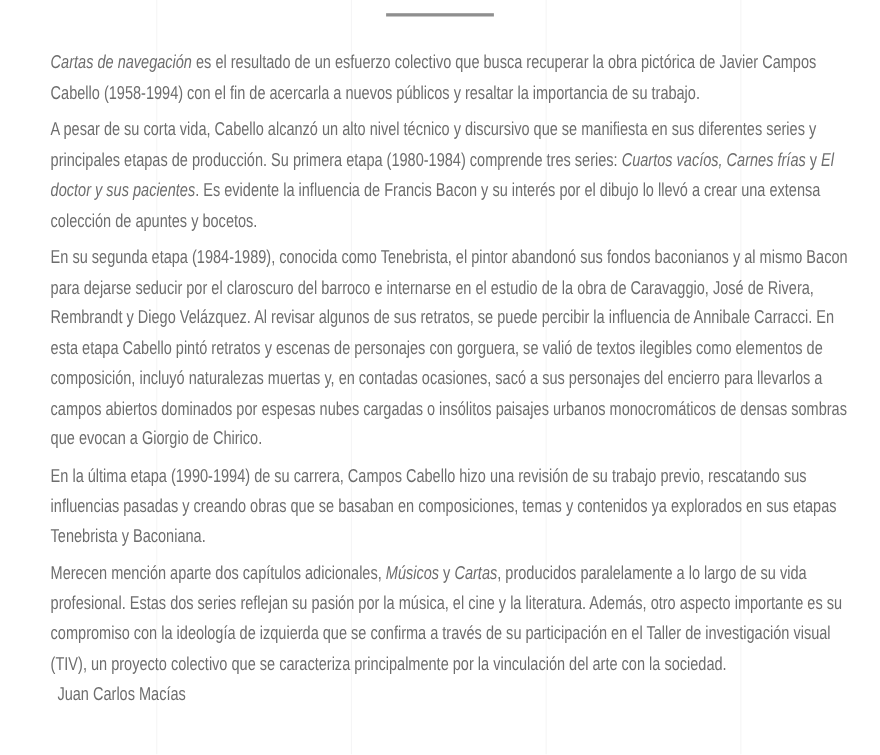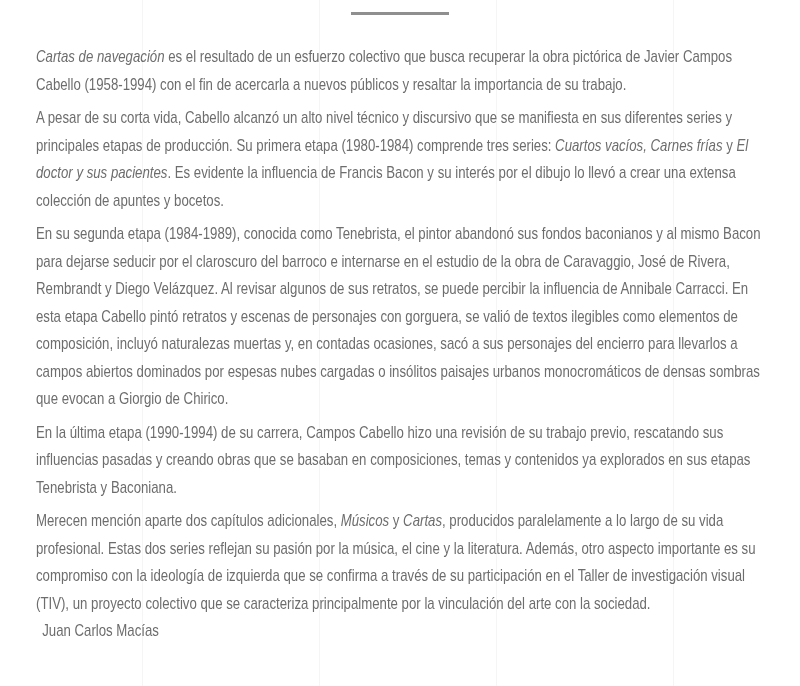--- a/index.html
+++ b/index.html
@@ -28,21 +28,21 @@
     width: 800px;
     height: 686px;
   }
   .divider {
     width: 98px;
     height: 3px;
     background: var(--divider, #8f8f8f);
     margin: 12px auto 0 auto;
   }
   .article-outer {
-    margin: 28px 0 0 36px;
+    margin: 28px 0 0 46px;
     width: 730px;
   }
   
   .article-inner {
     width: 940px;
     transform: scaleX(0.777);
     transform-origin: 0 0;
     color: var(--text, #6d6d6d);
     font-size: 17px;
     line-height: 27.5px;

